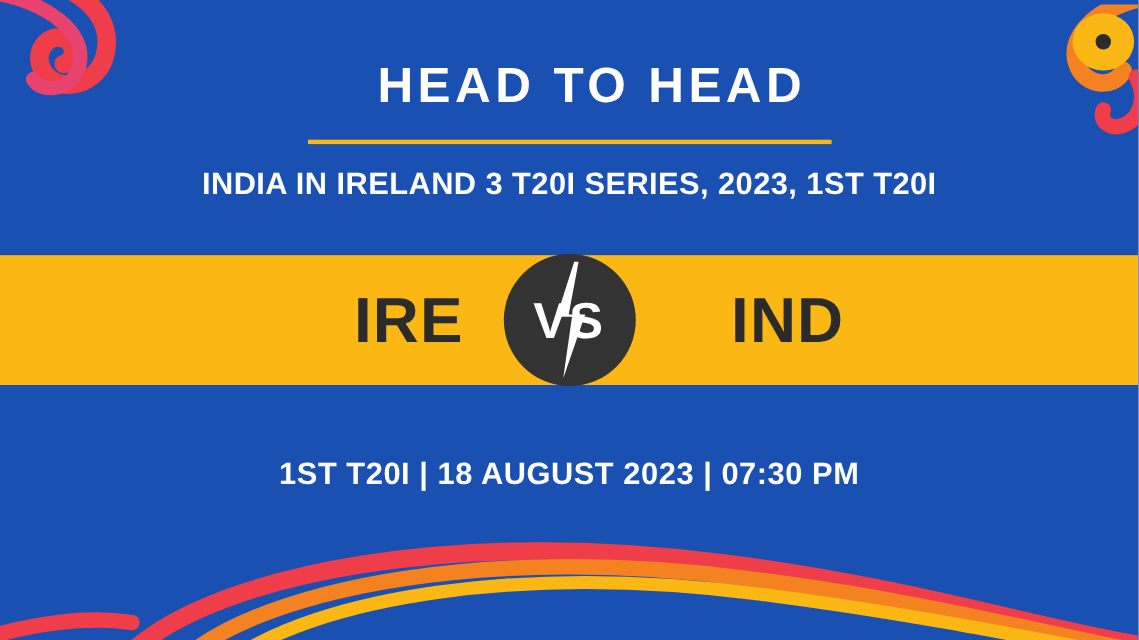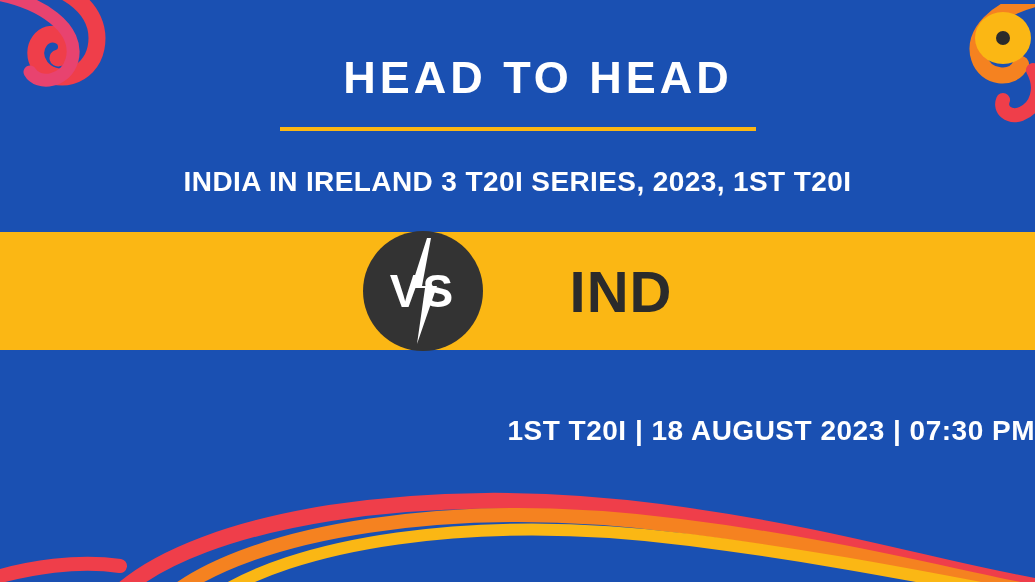--- a/index.html
+++ b/index.html
@@ -49,21 +49,21 @@
   .title-rule {
     position: absolute;
     top: 127px;
     left: 50%;
     transform: translateX(-50%);
     width: 476px; height: 4px;
     background: #FBB714;
   }
   .subtitle {
     position: absolute;
-    top: 166px; left: 0; width: 100%;
+    top: 151px; left: 0; width: 100%;
     text-align: center;
     color: #FFFFFF;
     font-size: 28px;
     font-weight: bold;
     letter-spacing: 0.4px;
   }
 
   
   .band {
     position: absolute;
@@ -112,21 +112,21 @@
     position: absolute;
     left: 50%; top: 50%;
     transform: translate(-50%, -50%);
     z-index: 2;
   }
 
   
   .matchinfo {
     position: absolute;
     top: 415px; left: 0; width: 100%;
-    text-align: right;
+    text-align: center;
     color: #FFFFFF;
     font-size: 28px;
     font-weight: bold;
     letter-spacing: 0.5px;
   }
 </style>
 </head>
 <body>
 
 <div id="poster">
@@ -142,20 +142,21 @@
     <circle cx="82" cy="34" r="7" fill="#2B2B2B"></circle>
     <path d="M 112,66 C 122,84 116,104 100,110 C 88,114 78,106 82,96" fill="none" stroke="#EF3E4A" stroke-width="14" stroke-linecap="round"></path>
   </svg>
 
   <div class="title">HEAD TO HEAD</div>
   <div class="title-rule"></div>
   <div class="subtitle">INDIA IN IRELAND 3 T20I SERIES, 2023, 1ST T20I</div>
 
   <div class="band"></div>
   <div class="band-inner">
+    <div class="team left">IRE</div>
     <div class="vs-circle">
       <span class="vs-text">VS</span>
       <svg class="vs-bolt" width="44" height="110" viewBox="0 0 44 110">
         <path d="M 26,2 L 10,52 L 24,52 L 16,108 L 36,50 L 21,50 L 30,2 Z" fill="#FFFFFF"></path>
       </svg>
     </div>
     <div class="team right">IND</div>
   </div>
 
   <div class="matchinfo">1ST T20I | 18 AUGUST 2023 | 07:30 PM</div>

